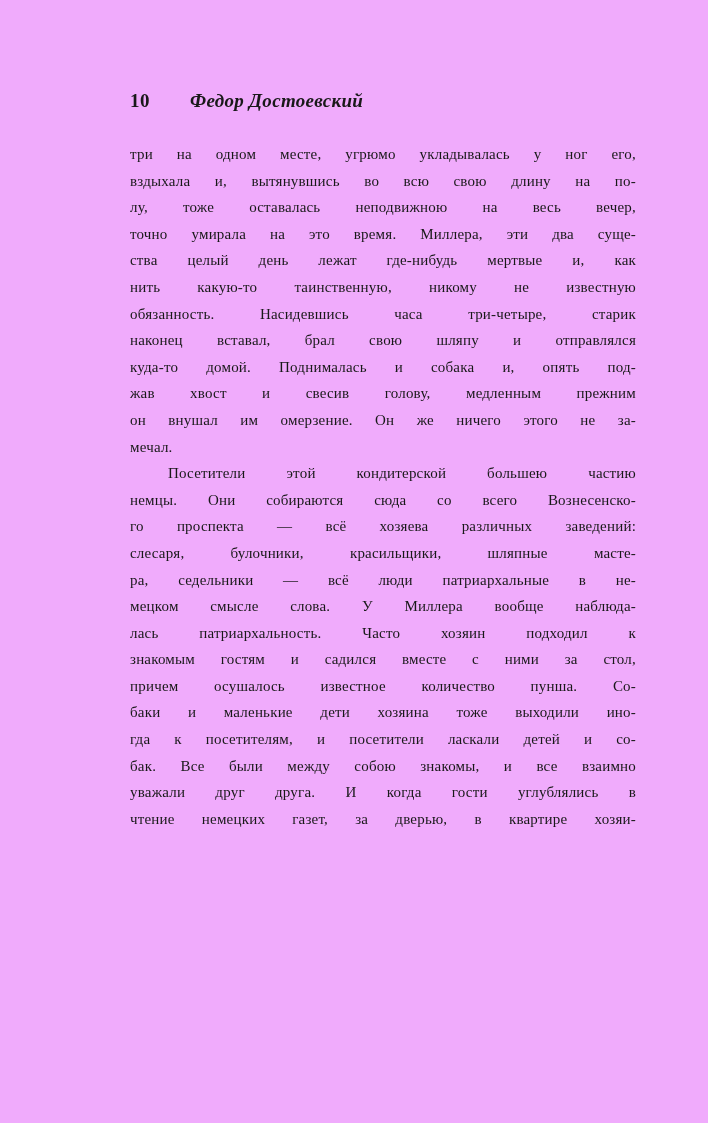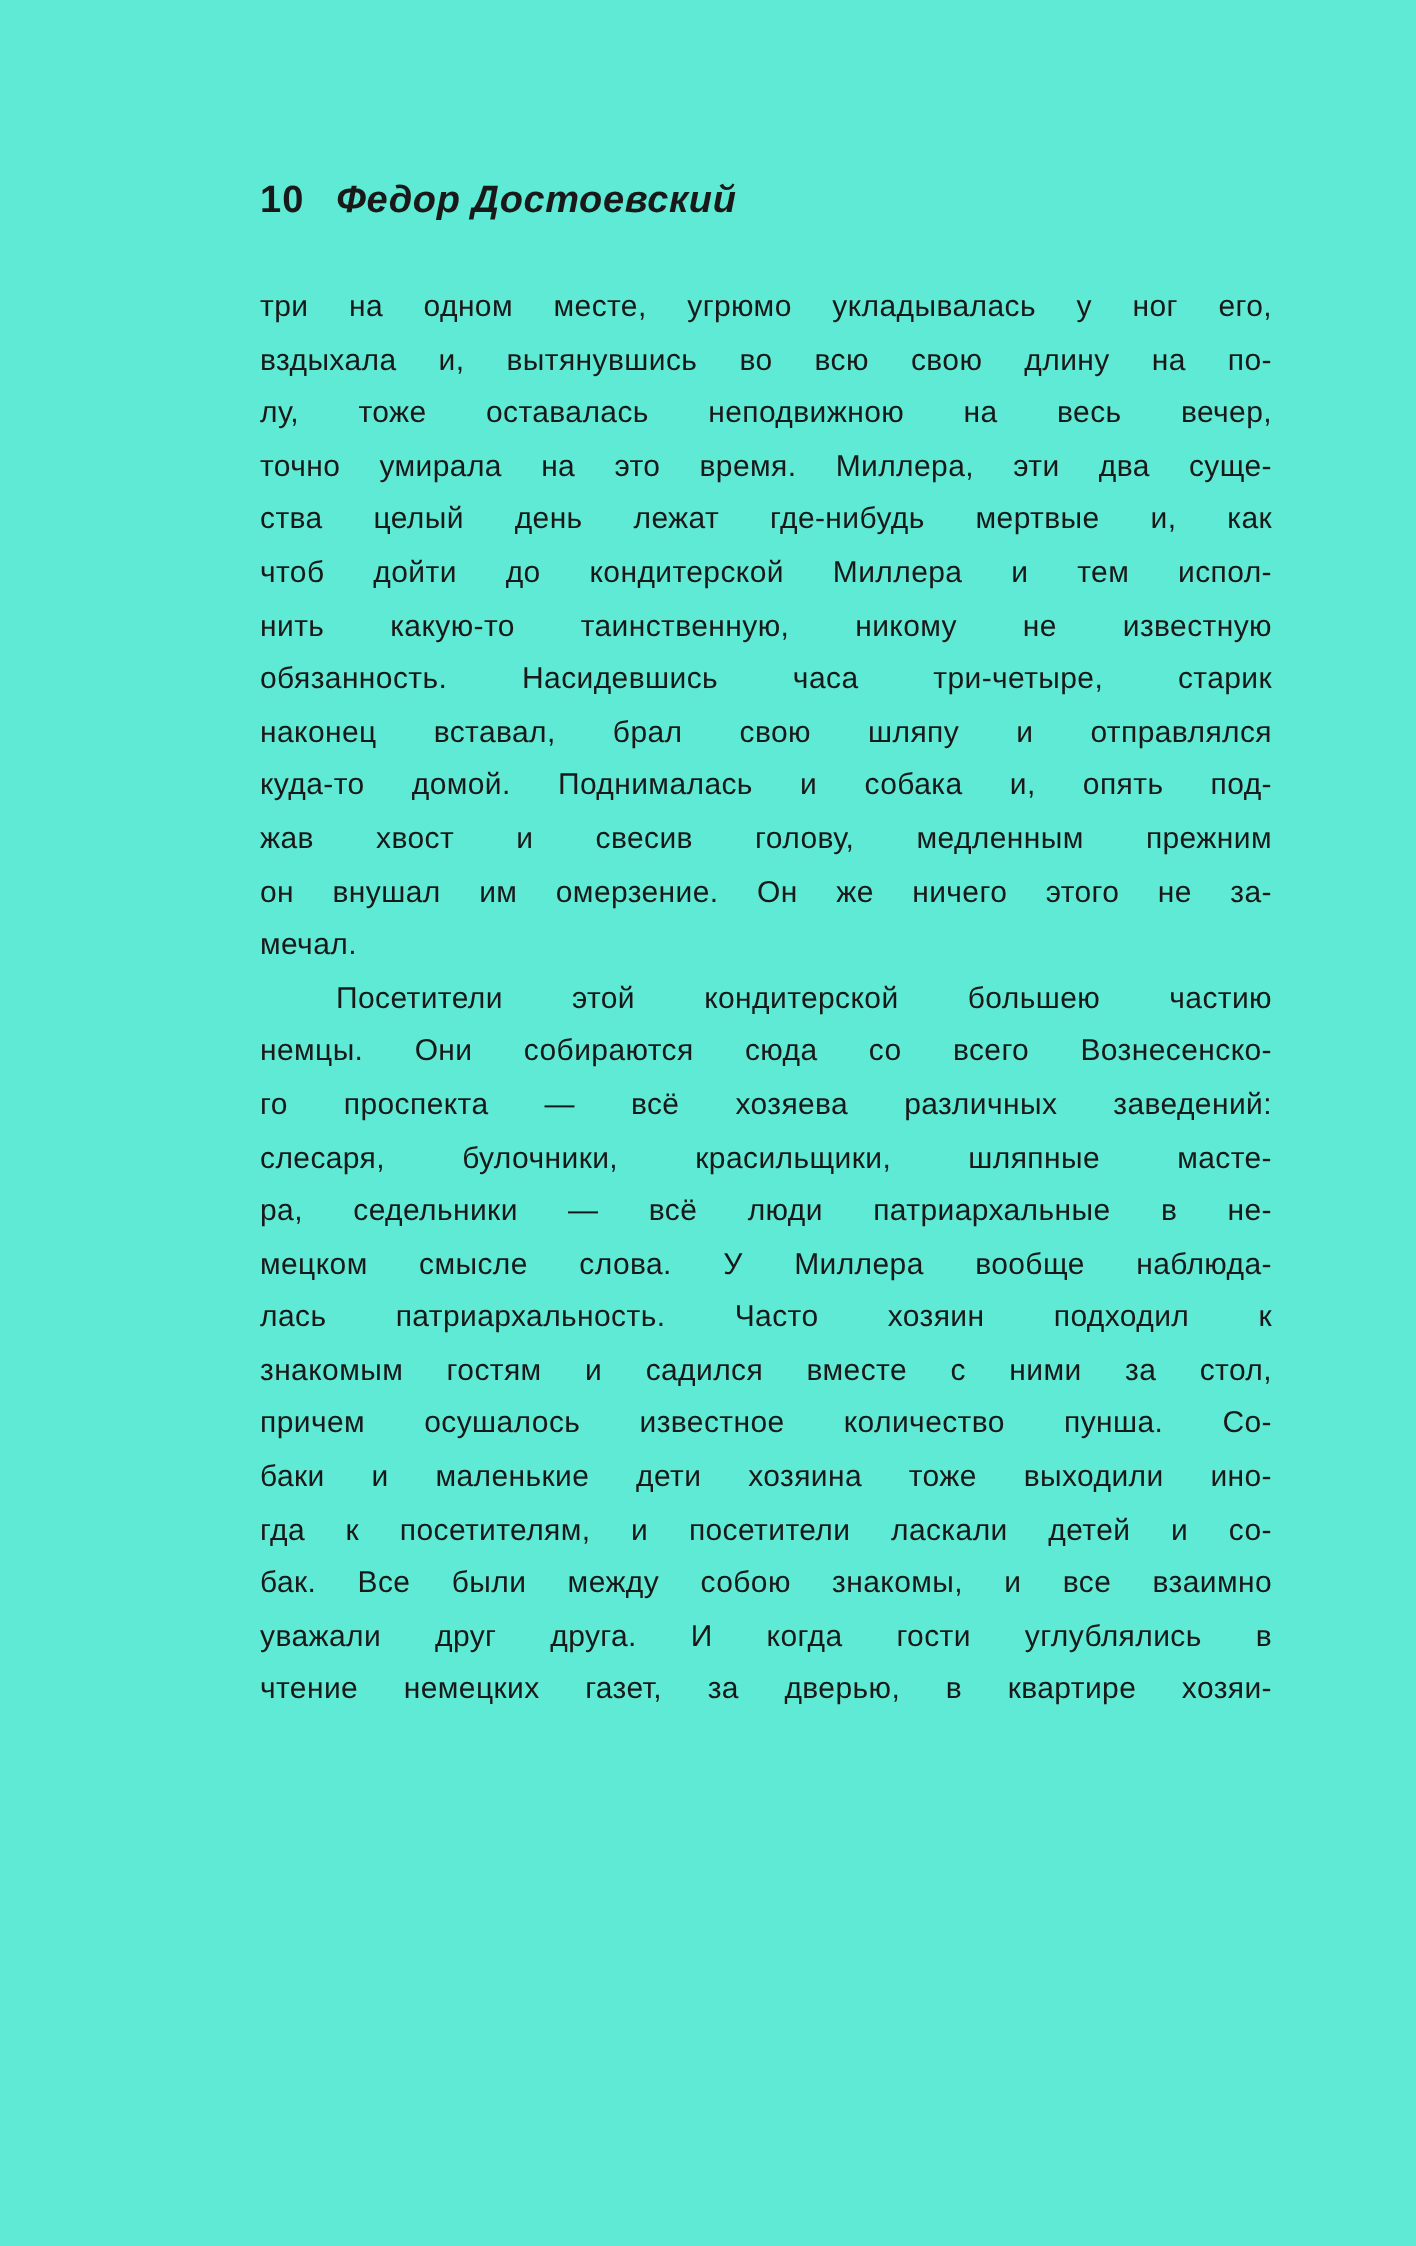--- a/index.html
+++ b/index.html
@@ -4,41 +4,41 @@
 <style>
   html, body {
     margin: 0;
     padding: 0;
     background: #ffffff;
   }
   .book-page {
     position: relative;
     width: 708px;
     height: 1123px;
-    background: #5eead4;
+    background: #f0abfc;
     color: #191919;
-    font-family: Liberation Sans, sans-serif;
+    font-family: Liberation Serif, serif;
     overflow: hidden;
     box-sizing: border-box;
   }
   .page-header {
     position: absolute;
     top: 90px;
     left: 130px;
     width: 506px;
     display: flex;
     align-items: baseline;
     font-size: 19px;
     font-weight: bold;
   }
   .page-number {
     letter-spacing: 0.5px;
   }
   .author-name {
-    margin-left: 16px;
+    margin-left: 40px;
     font-style: italic;
     letter-spacing: 0.3px;
   }
   .text-block {
     position: absolute;
     top: 141px;
     left: 130px;
     width: 506px;
     font-size: 15px;
     line-height: 26.6px;
@@ -67,21 +67,20 @@
     <span class="page-number">10</span>
     <span class="author-name">Федор Достоевский</span>
   </div>
   <div class="text-block">
       <div class="paragraph">
         <div class="line">три на одном месте, угрюмо укладывалась у ног его,</div>
         <div class="line">вздыхала и, вытянувшись во всю свою длину на по-</div>
         <div class="line">лу, тоже оставалась неподвижною на весь вечер,</div>
         <div class="line">точно умирала на это время. Миллера, эти два суще-</div>
         <div class="line">ства целый день лежат где-нибудь мертвые и, как</div>
-        <div class="line">чтоб дойти до кондитерской Миллера и тем испол-</div>
         <div class="line">нить какую-то таинственную, никому не известную</div>
         <div class="line">обязанность. Насидевшись часа три-четыре, старик</div>
         <div class="line">наконец вставал, брал свою шляпу и отправлялся</div>
         <div class="line">куда-то домой. Поднималась и собака и, опять под-</div>
         <div class="line">жав хвост и свесив голову, медленным прежним</div>
         <div class="line">он внушал им омерзение. Он же ничего этого не за-</div>
         <div class="line last-left">мечал.</div>
       </div>
       <div class="paragraph">
         <div class="line indent">Посетители этой кондитерской большею частию</div>

